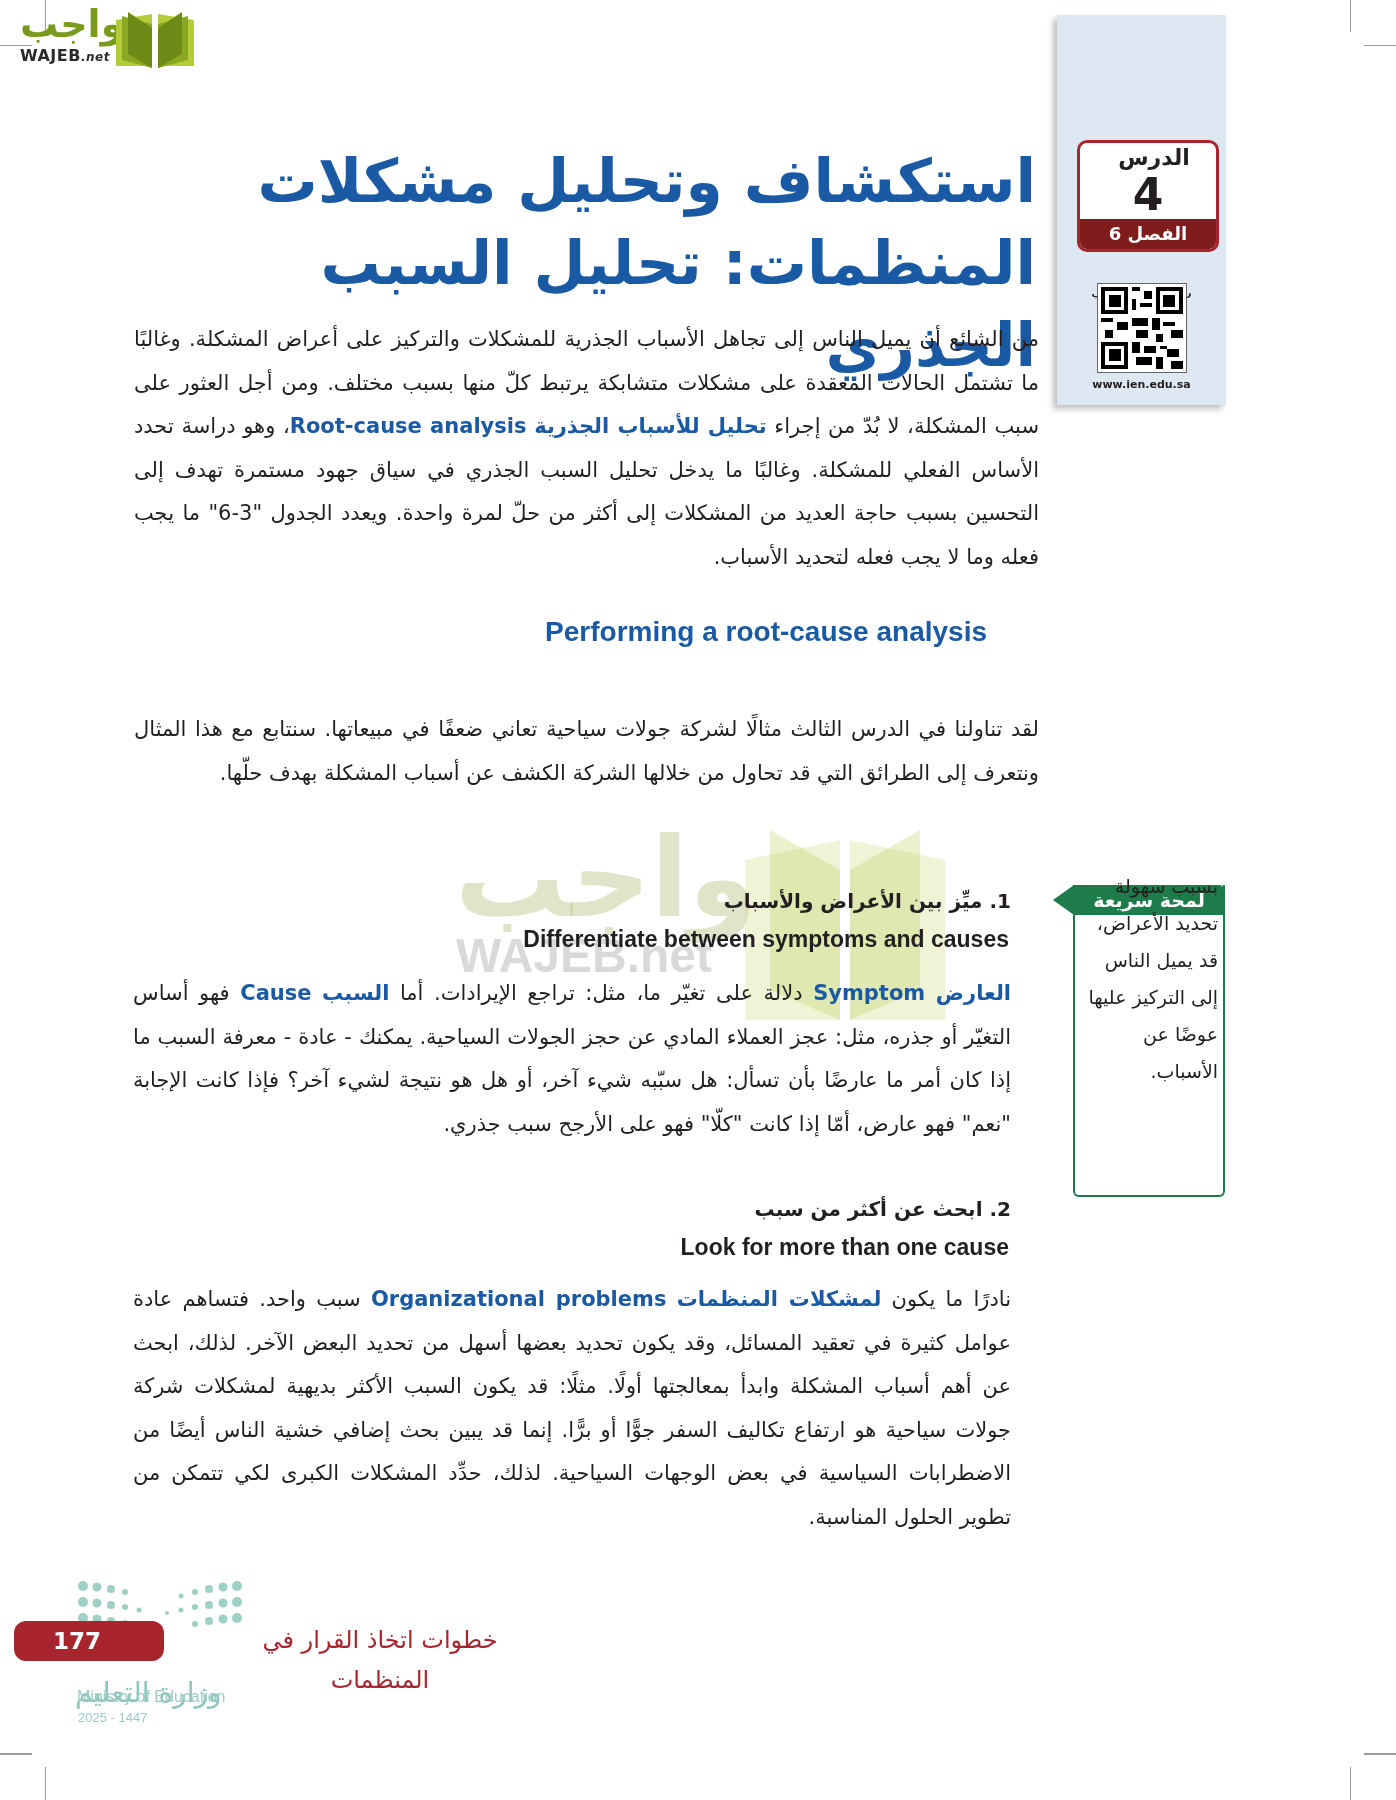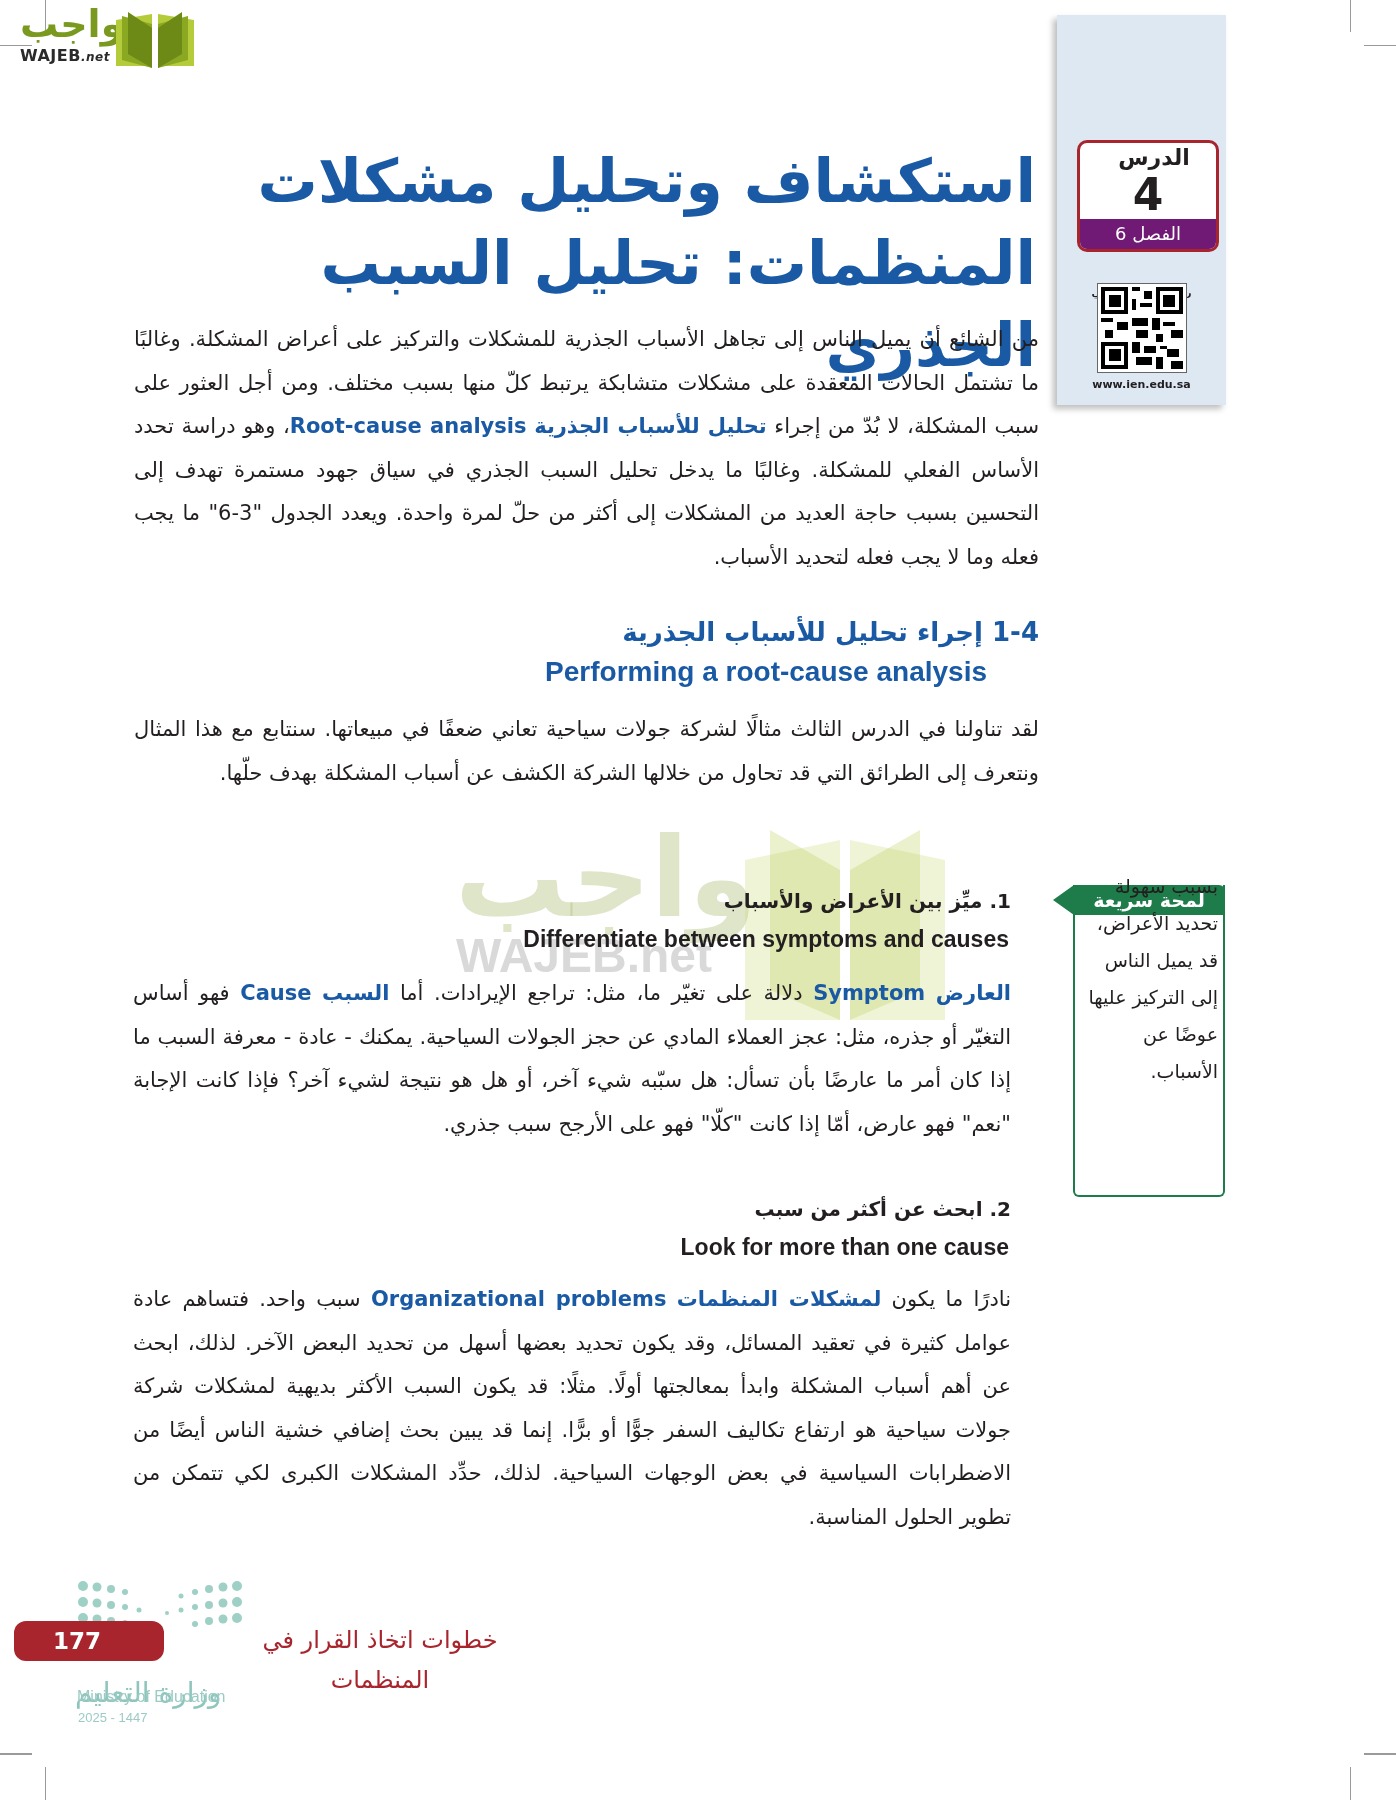--- a/index.html
+++ b/index.html
@@ -14,21 +14,21 @@
   .logo .ar { position: absolute; left: 12px; top: -4px; font-size: 38px; font-weight: bold; color: #7a9a1f; direction: rtl; }
   .logo .en { position: absolute; left: 12px; top: 40px; font-size: 16px; font-weight: bold; color: #2a2a2a; letter-spacing: 0.5px; }
   .logo .en small { font-size: 12px; font-style: italic; }
   .logo .book { position: absolute; left: 106px; top: 4px; width: 82px; height: 58px; }
 
   
   .lesson-panel { position: absolute; left: 1057px; top: 15px; width: 169px; height: 390px; background: #dde8f3; box-shadow: -4px 4px 6px rgba(0,0,0,0.25); }
   .lesson-card { position: absolute; left: 20px; top: 125px; width: 142px; height: 112px; border: 3px solid #a8252e; border-radius: 10px; background: #fff; overflow: hidden; }
   .lesson-card .label { position: absolute; top: 2px; left: 0; right: 0; text-align: center; font-size: 22px; font-weight: bold; color: #231f20; direction: rtl; padding-left: 12px; }
   .lesson-card .num { position: absolute; top: 28px; left: 0; right: 0; text-align: center; font-size: 44px; font-weight: bold; color: #231f20; line-height: 48px; }
-  .lesson-card .chapter { position: absolute; bottom: 0; left: 0; right: 0; height: 30px; background: #701a75; color: #fff; text-align: center; font-size: 18px; font-weight: normal; line-height: 30px; direction: rtl; }
+  .lesson-card .chapter { position: absolute; bottom: 0; left: 0; right: 0; height: 30px; background: #7f1d1d; color: #fff; text-align: center; font-size: 18px; font-weight: bold; line-height: 30px; direction: rtl; }
   .qr-caption { position: absolute; top: 248px; left: 0; right: 0; text-align: center; font-size: 10px; font-weight: bold; color: #231f20; direction: rtl; margin-top: 24px; }
   .qr { position: absolute; top: 268px; left: 40px; width: 90px; height: 90px; border: 1px solid #666; background: #fff; padding: 3px; }
   .qr svg { width: 100%; height: 100%; }
   .qr-url { position: absolute; top: 363px; left: 0; right: 0; text-align: center; font-size: 11px; font-weight: bold; color: #231f20; }
 
   
   .title { position: absolute; right: 360px; top: 140px; width: 900px; text-align: right; direction: rtl; color: #1a5aa5; font-size: 60px; font-weight: bold; line-height: 82px; font-family: "DejaVu Sans", sans-serif; }
 
   
   .para { position: absolute; direction: rtl; text-align: justify; font-size: 21px; line-height: 43.5px; color: #231f20; font-family: "DejaVu Sans", sans-serif; }
@@ -149,21 +149,20 @@
 </div>
 
 <h1 class="title">
   <div>استكشاف وتحليل مشكلات</div>
   <div>المنظمات: تحليل السبب الجذري</div>
 </h1>
 
 <p class="para p-intro"><span>من الشائع أن يميل الناس إلى تجاهل الأسباب الجذرية للمشكلات والتركيز على أعراض المشكلة. وغالبًا ما تشتمل الحالات المعقدة على مشكلات متشابكة يرتبط كلّ منها بسبب مختلف. ومن أجل العثور على سبب المشكلة، لا بُدّ من إجراء </span><span class="hl">تحليل للأسباب الجذرية</span> <span class="hl">Root-cause analysis</span><span>، وهو دراسة تحدد الأساس الفعلي للمشكلة. وغالبًا ما يدخل تحليل السبب الجذري في سياق جهود مستمرة تهدف إلى التحسين بسبب حاجة العديد من المشكلات إلى أكثر من حلّ لمرة واحدة. ويعدد الجدول "3-6" ما يجب فعله وما لا يجب فعله لتحديد الأسباب.</span></p>
 
 <div class="section-head">
-  <div class="ar"><span>1-4</span> <span>إجراء تحليل للأسباب الجذرية</span></div>
   <div class="en">Performing a root-cause analysis</div>
 </div>
 
 <p class="para p-example">لقد تناولنا في الدرس الثالث مثالًا لشركة جولات سياحية تعاني ضعفًا في مبيعاتها. سنتابع مع هذا المثال ونتعرف إلى الطرائق التي قد تحاول من خلالها الشركة الكشف عن أسباب المشكلة بهدف حلّها.</p>
 
 <div class="wm wm-ar">واجب</div>
 <svg class="wm wm-book" viewBox="0 0 210 200">
   <path d="M5 40 L100 20 L100 200 L5 200 Z" fill="rgba(200,215,110,0.28)"></path>
   <path d="M205 40 L110 20 L110 200 L205 200 Z" fill="rgba(200,215,110,0.28)"></path>
   <path d="M30 10 L100 50 L100 200 L30 170 Z" fill="rgba(190,205,90,0.3)"></path>

